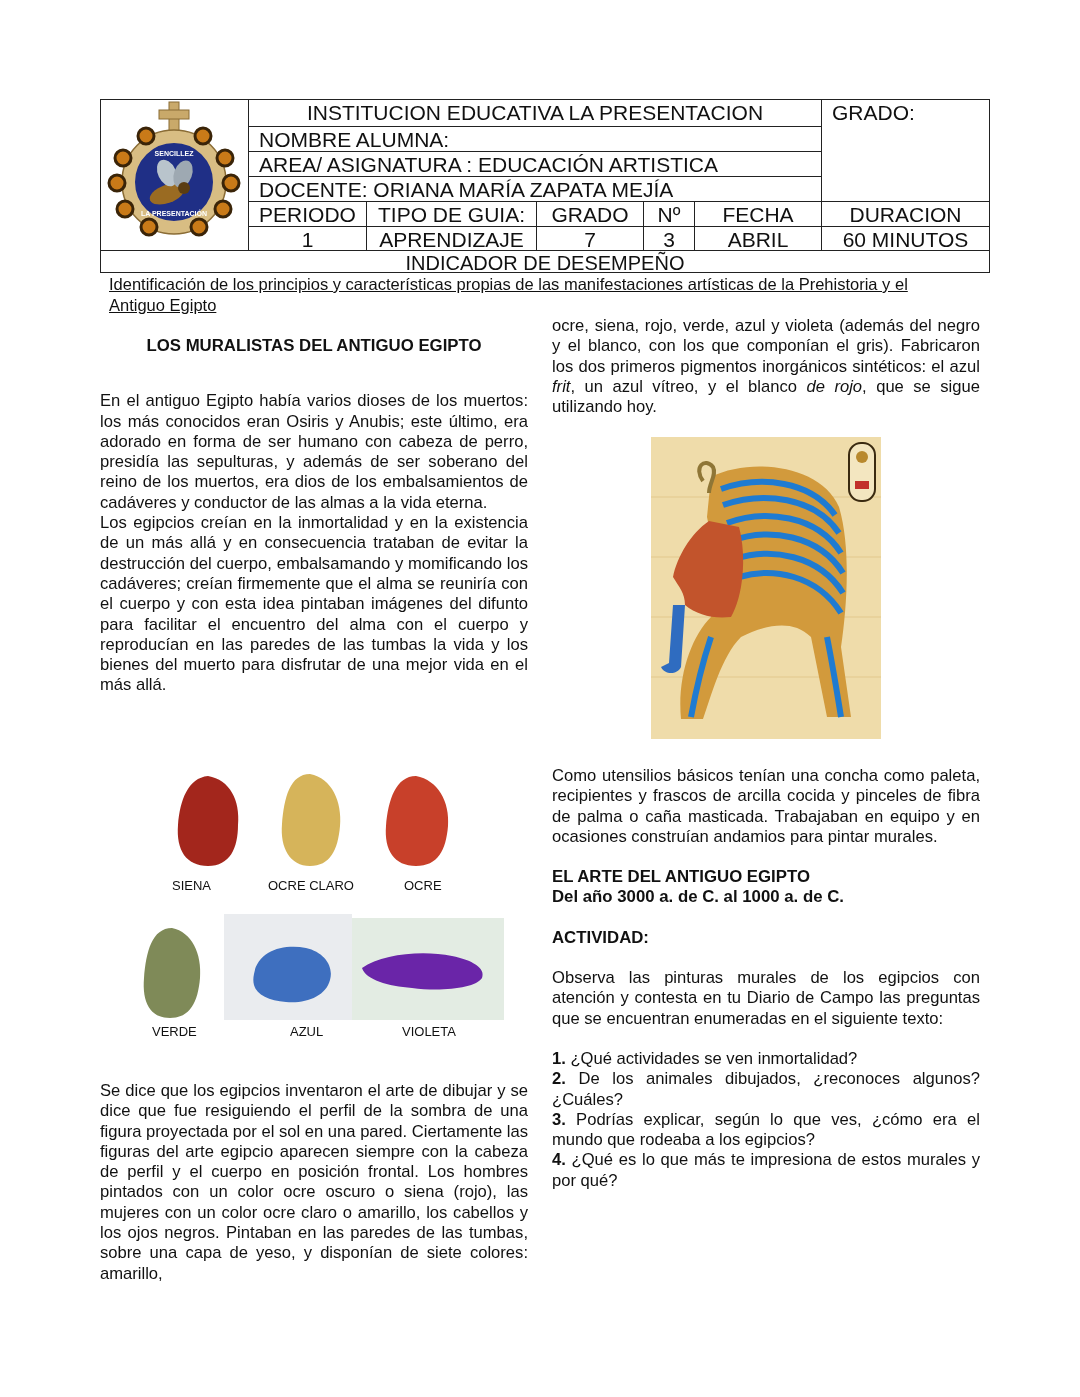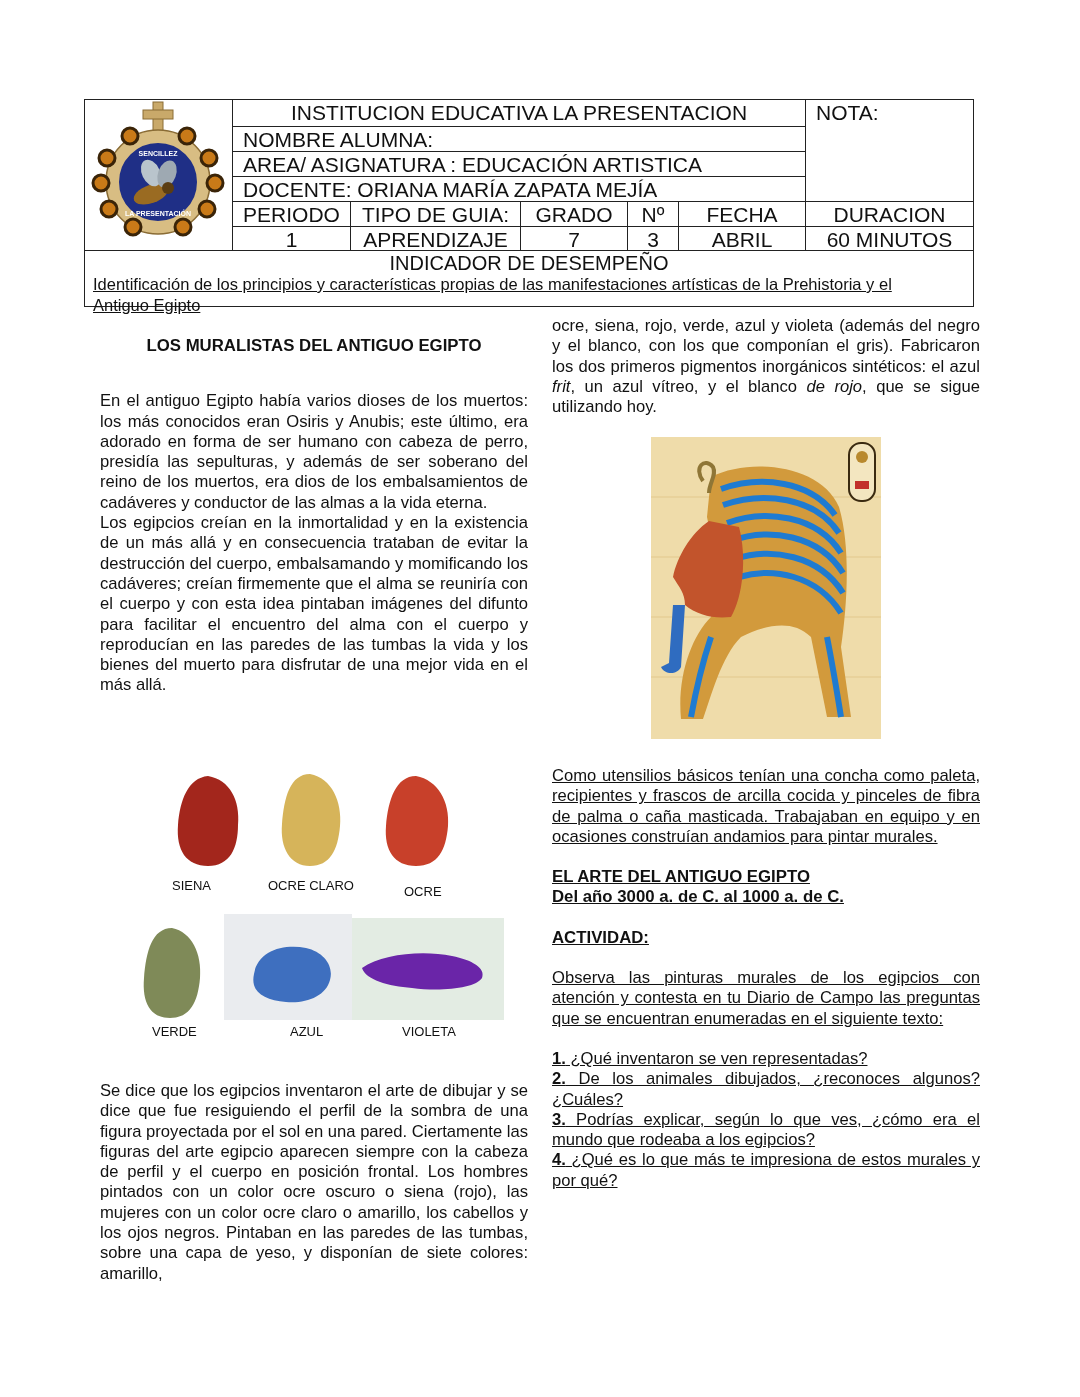--- a/index.html
+++ b/index.html
@@ -1,21 +1,21 @@
 <!DOCTYPE html>
 <html><head>
 <meta charset="utf-8">
 <style>
   html, body { margin: 0; padding: 0; background: #ffffff; }
   body { width: 1080px; height: 1397px; position: relative; overflow: hidden;
          font-family: "Liberation Sans", sans-serif; color: #111; }
   .abs { position: absolute; }
 
   
-  .hdr { position: absolute; left: 84px; top: 99px; width: 890px; height: 208px;
+  .hdr { position: absolute; left: 100px; top: 99px; width: 890px; height: 174px;
          border: 1.5px solid #222; box-sizing: border-box; }
   .cell { position: absolute; box-sizing: border-box; font-size: 21px; line-height: 25px;
           white-space: nowrap; overflow: hidden; }
   .bl { border-left: 1.5px solid #222; }
   .bt { border-top: 1.5px solid #222; }
   .center { text-align: center; }
   .pad { padding-left: 10px; }
 
   .logo { position: absolute; left: 0; top: 0; width: 147px; height: 150px; }
 
@@ -65,21 +65,21 @@
       <ellipse cx="66" cy="73" rx="9" ry="14" fill="#b9c4cc" transform="rotate(-25 66 73)"></ellipse>
       <ellipse cx="82" cy="74" rx="9" ry="14" fill="#9ea9b2" transform="rotate(20 82 74)"></ellipse>
       <circle cx="83" cy="88" r="6" fill="#5b3d12"></circle>
 
       <text x="73" y="56" font-size="7" fill="#fff" text-anchor="middle" font-family="Liberation Sans, sans-serif" font-weight="bold">SENCILLEZ</text>
       <text x="73" y="116" font-size="7" fill="#fff" text-anchor="middle" font-family="Liberation Sans, sans-serif" font-weight="bold">LA PRESENTACIÓN</text>
     </svg>
   </div>
 
   <div class="cell bl center" style="left:147px; top:0; width:573px; height:26px;">INSTITUCION EDUCATIVA LA PRESENTACION</div>
-  <div class="cell bl pad" style="left:720px; top:0; width:168px; height:101px;">NOTA:</div>
+  <div class="cell bl pad" style="left:720px; top:0; width:168px; height:101px;">GRADO:</div>
 
   <div class="cell bl bt pad" style="left:147px; top:26px; width:573px; height:25px;">NOMBRE ALUMNA:</div>
   <div class="cell bl bt pad" style="left:147px; top:51px; width:573px; height:25px;">AREA/ ASIGNATURA : EDUCACIÓN ARTISTICA</div>
   <div class="cell bl bt pad" style="left:147px; top:76px; width:573px; height:25px;">DOCENTE: ORIANA MARÍA ZAPATA MEJÍA</div>
 
   <div class="cell bl bt center" style="left:147px; top:101px; width:118px; height:25px;">PERIODO</div>
   <div class="cell bl bt center" style="left:265px; top:101px; width:170px; height:25px;">TIPO DE GUIA:</div>
   <div class="cell bl bt center" style="left:435px; top:101px; width:107px; height:25px;">GRADO</div>
   <div class="cell bl bt center" style="left:542px; top:101px; width:51px; height:25px;">Nº</div>
   <div class="cell bl bt center" style="left:593px; top:101px; width:127px; height:25px;">FECHA</div>
@@ -112,21 +112,21 @@
     <path d="M40 6 C62 10 72 30 70 55 C70 78 62 96 40 96 C18 96 8 80 10 55 C12 30 20 8 40 6 Z" fill="#a3261c"></path>
   </svg>
   <svg class="swatch" style="left:144px; top:6px;" width="74" height="102">
     <path d="M36 6 C58 10 68 34 66 58 C64 82 56 98 36 98 C16 98 6 80 8 56 C10 30 16 6 36 6 Z" fill="#d6b45a"></path>
   </svg>
   <svg class="swatch" style="left:248px; top:8px;" width="76" height="100">
     <path d="M38 6 C60 10 72 32 70 56 C68 80 60 96 38 96 C16 96 6 80 8 56 C10 30 18 6 38 6 Z" fill="#c8402a"></path>
   </svg>
   <div class="caption" style="left:42px; top:114px;">SIENA</div>
   <div class="caption" style="left:138px; top:114px;">OCRE CLARO</div>
-  <div class="caption" style="left:274px; top:120px;">OCRE</div>
+  <div class="caption" style="left:274px; top:114px;">OCRE</div>
 
   <svg class="swatch" style="left:6px; top:160px;" width="72" height="100">
     <path d="M36 6 C56 10 66 32 64 56 C62 80 54 96 34 96 C14 96 6 80 8 56 C10 30 16 6 36 6 Z" fill="#7f8a58"></path>
   </svg>
   <div class="swatch" style="left:94px; top:152px; width:128px; height:106px; background:#eaecef;">
     <svg width="128" height="106">
       <path d="M30 60 C34 36 60 30 82 34 C100 38 110 52 106 66 C102 82 82 90 62 88 C40 86 26 78 30 60 Z" fill="#3e6fbf"></path>
     </svg>
   </div>
   <div class="swatch" style="left:222px; top:156px; width:152px; height:102px; background:#e3ece3;">
@@ -174,23 +174,23 @@
     </g>
 
     <path d="M58 84 C40 96 26 120 22 140 C28 150 34 156 34 168 C46 178 62 182 80 180 C92 160 96 120 88 90 Z" fill="#c2542c"></path>
 
     <path d="M52 44 C42 30 54 20 62 30 C66 38 58 46 58 56" stroke="#8f7636" stroke-width="4" fill="none"></path>
 
     <path d="M22 168 L34 168 L30 230 C26 238 14 238 10 230 L18 226 Z" fill="#2f6cc0"></path>
   </svg>
 </div>
 
-<div class="col" style="left:552px; top:766px; width:428px;text-decoration:underline;">
+<div class="col" style="left:552px; top:766px; width:428px;">
   <p style="margin-bottom:20px;">Como utensilios básicos tenían una concha como paleta, recipientes y frascos de arcilla cocida y pinceles de fibra de palma o caña masticada. Trabajaban en equipo y en ocasiones construían andamios para pintar murales.</p>
   <p class="h-bold">EL ARTE DEL ANTIGUO EGIPTO</p>
   <p class="h-bold" style="margin-bottom:20px;">Del año 3000 a. de C. al 1000 a. de C.</p>
   <p class="h-bold" style="margin-bottom:20px;">ACTIVIDAD:</p>
   <p style="margin-bottom:20px;">Observa las pinturas murales de los egipcios con atención y contesta en tu Diario de Campo las preguntas que se encuentran enumeradas en el siguiente texto:</p>
-  <p><span class="q-num">1.</span><span> ¿Qué inventaron se ven representadas?</span></p>
+  <p><span class="q-num">1.</span><span> ¿Qué actividades se ven inmortalidad?</span></p>
   <p><span class="q-num">2.</span><span> De los animales dibujados, ¿reconoces algunos? ¿Cuáles?</span></p>
   <p><span class="q-num">3.</span><span> Podrías explicar, según lo que ves, ¿cómo era el mundo que rodeaba a los egipcios?</span></p>
   <p><span class="q-num">4.</span><span> ¿Qué es lo que más te impresiona de estos murales y por qué?</span></p>
 </div>
 
 </body></html>

